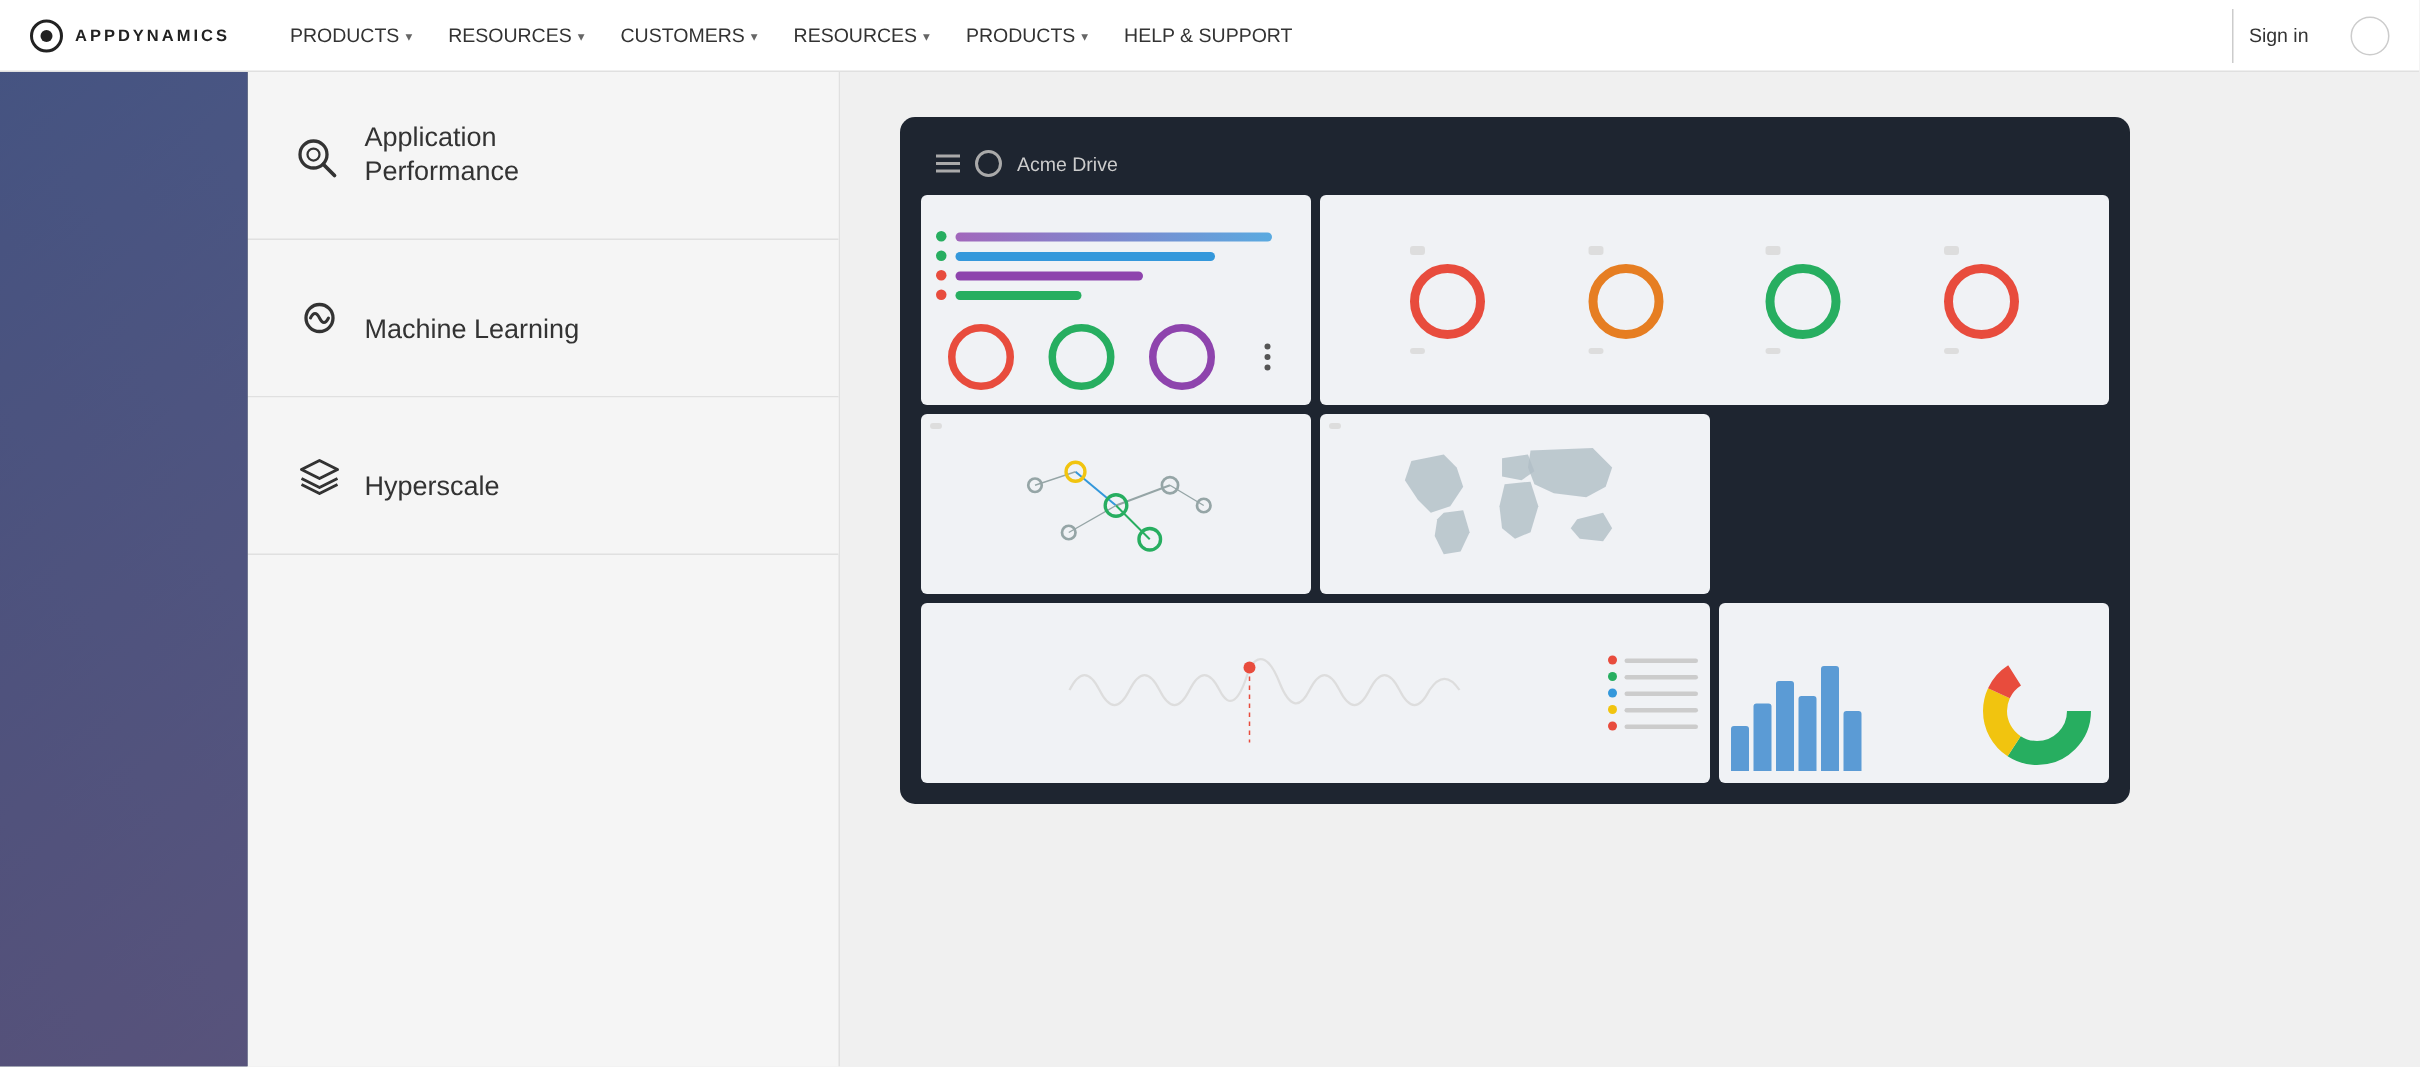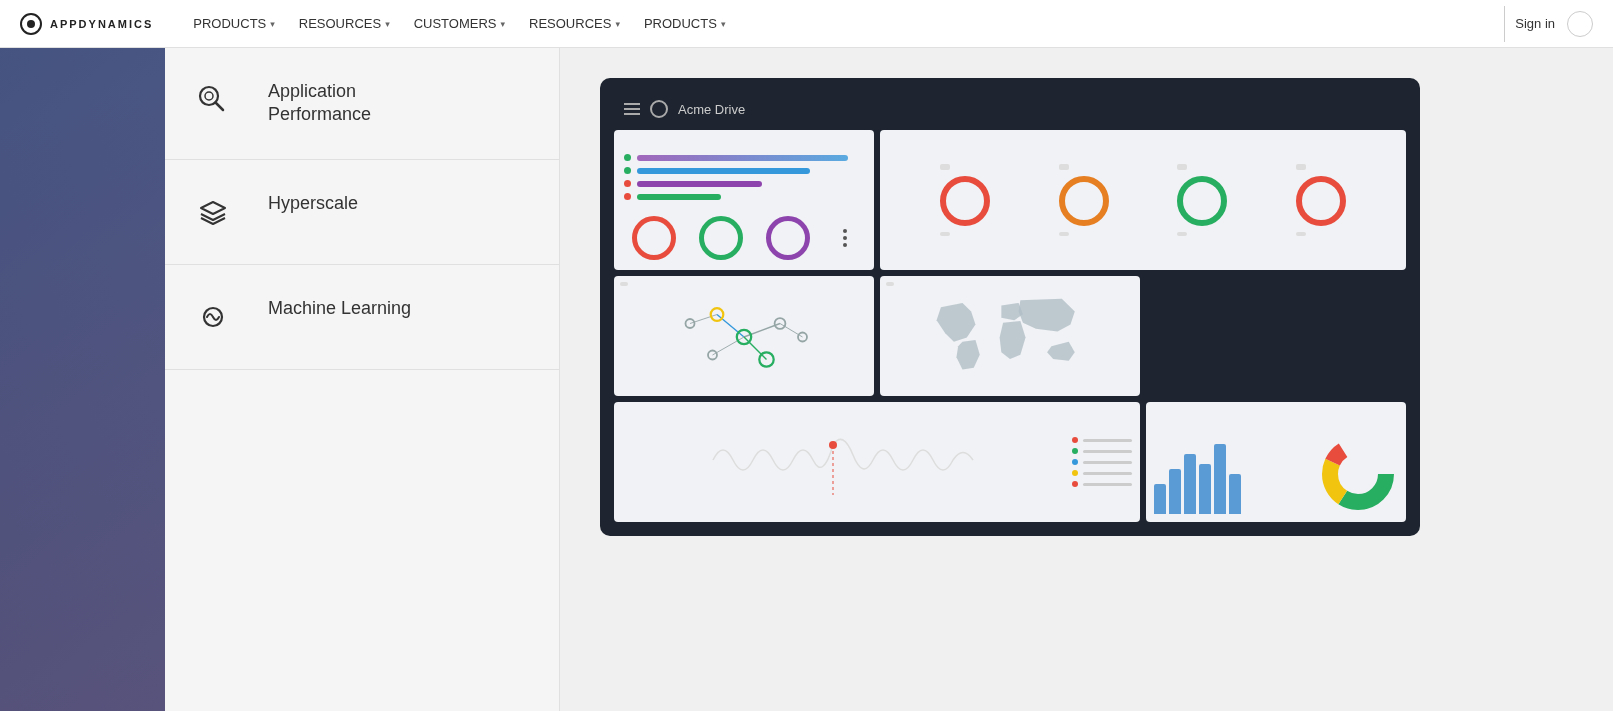--- a/index.html
+++ b/index.html
@@ -21,21 +21,21 @@
     .nav-logo-text { font-size: 11px; font-weight: 700; letter-spacing: 2px; color: #222; }
     .nav-items { display: flex; align-items: center; gap: 4px; flex: 1; }
     .nav-item {
       display: flex; align-items: center; gap: 4px;
       padding: 0 10px; height: 48px; cursor: pointer;
       font-size: 13px; color: #333; font-weight: 500;
       white-space: nowrap;
     }
     .nav-chevron { font-size: 9px; color: #666; }
     .nav-divider { width: 1px; height: 36px; background: #ccc; margin: 0 10px; }
-    .nav-right { display: flex; align-items: center; gap: 12px; }
+    .nav-right { display: flex; align-items: center; gap: 28px; }
     .nav-signin { font-size: 13px; color: #333; cursor: pointer; font-weight: 500; }
     .nav-avatar { width: 26px; height: 26px; border-radius: 50%; border: 1.5px solid #ccc; }
 
     
     .page { display: flex; min-height: 663px; }
 
     
     .left-image {
       width: 165px; min-width: 165px;
       background: #4a5568;
@@ -52,21 +52,21 @@
       opacity: 0.6;
     }
 
     
     .sidebar {
       width: 395px; min-width: 395px;
       background: #f5f5f5;
       border-right: 1px solid #e0e0e0;
     }
     .sidebar-item {
-      display: flex; align-items: flex-start; gap: 35px;
+      display: flex; align-items: flex-end; gap: 10px;
       padding: 32px 28px;
       border-bottom: 1px solid #e0e0e0;
       cursor: pointer;
       background: #f5f5f5;
       transition: background 0.2s;
     }
     .sidebar-item-icon { width: 40px; height: 40px; flex-shrink: 0; display: flex; align-items: center; justify-content: center; }
     .sidebar-item-label { font-size: 18px; color: #333; font-weight: 400; line-height: 1.3; }
 
     
@@ -139,20 +139,23 @@
       <span>CUSTOMERS</span>
       <span class="nav-chevron">▾</span>
     </div>
     <div class="nav-item">
       <span>RESOURCES</span>
       <span class="nav-chevron">▾</span>
     </div>
     <div class="nav-item">
       <span>PRODUCTS</span>
       <span class="nav-chevron">▾</span>
+    </div>
+    <div class="nav-item">
+      <span>HELP &amp; SUPPORT</span>
     </div>
   </div>
   <div class="nav-divider"></div>
   <div class="nav-right">
     <span class="nav-signin">Sign in</span>
     <div class="nav-avatar"></div>
   </div>
 </nav>
 
 <div class="page">
@@ -172,36 +175,36 @@
           <circle cx="14" cy="14" r="4" fill="none" stroke="#333" stroke-width="1.5"></circle>
         </svg>
       </div>
       <span class="sidebar-item-label">Application<br>Performance</span>
     </div>
 
 
     <div class="sidebar-item">
       <div class="sidebar-item-icon">
         <svg width="36" height="36" viewBox="0 0 36 36">
+          <circle cx="18" cy="18" r="9" fill="none" stroke="#333" stroke-width="2.2"></circle>
+          <path d="M12 18 Q15 12 18 18 Q21 24 24 18" fill="none" stroke="#333" stroke-width="2" stroke-linecap="round"></path>
+        </svg>
+      </div>
+      <span class="sidebar-item-label">Machine Learning</span>
+    </div>
+
+    <div class="sidebar-item">
+      <div class="sidebar-item-icon">
+        <svg width="36" height="36" viewBox="0 0 36 36">
           <polygon points="18,8 30,14 18,20 6,14" fill="none" stroke="#333" stroke-width="2" stroke-linejoin="round"></polygon>
           <polyline points="6,20 18,26 30,20" fill="none" stroke="#333" stroke-width="2" stroke-linejoin="round"></polyline>
           <polyline points="6,24 18,30 30,24" fill="none" stroke="#333" stroke-width="2" stroke-linejoin="round"></polyline>
         </svg>
       </div>
       <span class="sidebar-item-label">Hyperscale</span>
-    </div>
-
-    <div class="sidebar-item">
-      <div class="sidebar-item-icon">
-        <svg width="36" height="36" viewBox="0 0 36 36">
-          <circle cx="18" cy="18" r="9" fill="none" stroke="#333" stroke-width="2.2"></circle>
-          <path d="M12 18 Q15 12 18 18 Q21 24 24 18" fill="none" stroke="#333" stroke-width="2" stroke-linecap="round"></path>
-        </svg>
-      </div>
-      <span class="sidebar-item-label">Machine Learning</span>
     </div>
 
   </div>
 
   <div class="main-content">
 
     <div class="dashboard-mockup">
       <div class="dash-topbar">
         <div class="dash-hamburger">
           <span></span>

